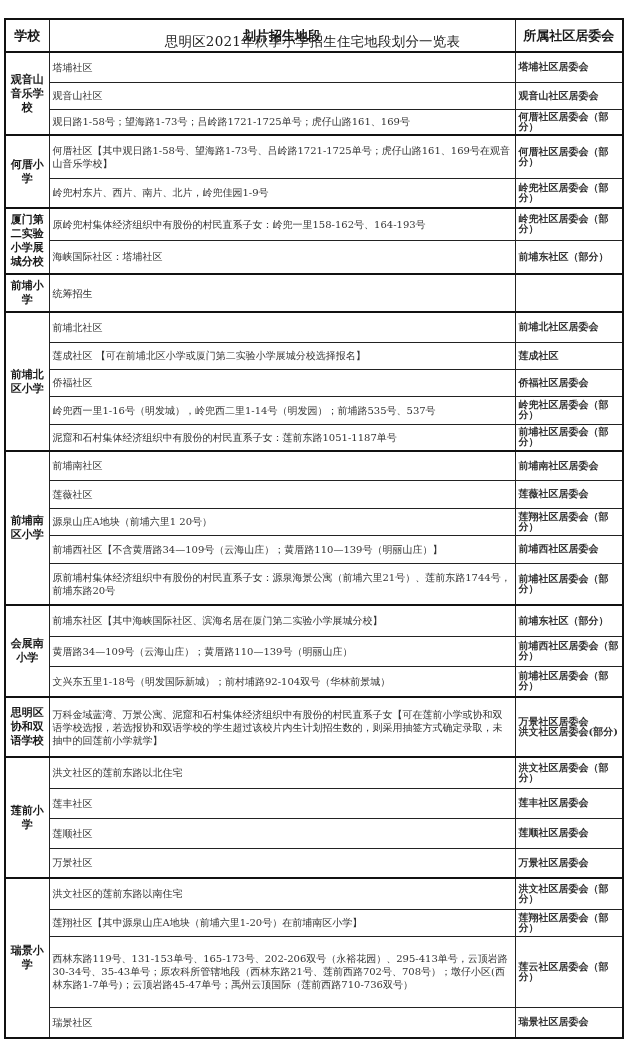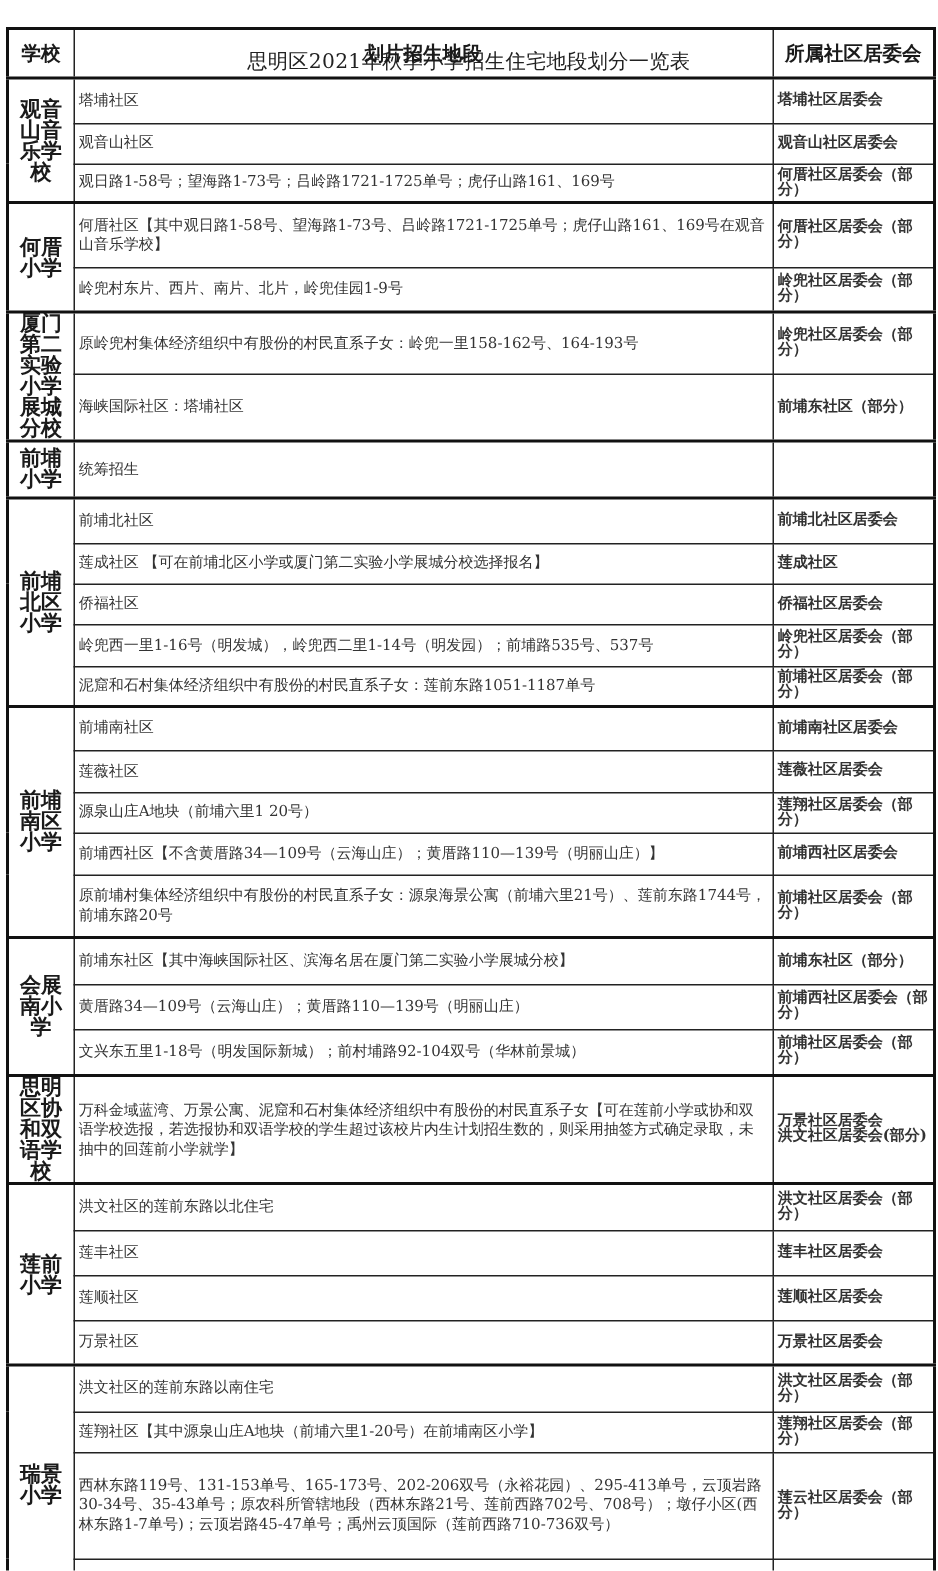--- a/index.html
+++ b/index.html
@@ -4,21 +4,21 @@
 <style>
   html, body { margin: 0; padding: 0; background: #ffffff; }
   body { width: 625px; height: 1047px; overflow: hidden; position: relative; font-family: "DejaVu Serif", "Liberation Serif", serif; color: #1a1a1a; }
   .title { position: absolute; left: 0; top: 0; width: 625px; height: 18px; text-align: center; font-size: 13.5px; line-height: 18px; color: #222; letter-spacing: 0.2px; margin-top: 32px; }
   table.grid { position: absolute; left: 4px; top: 18px; width: 618px; border-collapse: collapse; table-layout: fixed; border: 2px solid #111; }
   table.grid td, table.grid th { border: 1px solid #222; padding: 0 3px; vertical-align: middle; }
   table.grid th { font-family: "DejaVu Sans", "Liberation Sans", sans-serif; font-weight: bold; font-size: 13px; height: 31px; }
   col.c-school { width: 44px; }
   col.c-area { width: 466px; }
   col.c-comm { width: 108px; }
-  td.school { font-family: "DejaVu Sans", "Liberation Sans", sans-serif; font-weight: bold; font-size: 14px; line-height: 14px; text-align: center; padding: 0 1px; word-break: break-all; border-right: 1.5px solid #111; }
+  td.school { font-family: "DejaVu Sans", "Liberation Sans", sans-serif; font-weight: bold; font-size: 11px; line-height: 14px; text-align: center; padding: 0 1px; word-break: break-all; border-right: 1.5px solid #111; }
   td.area { font-size: 10px; line-height: 13px; color: #333; border-left: 1.5px solid #111; }
   td.comm { font-size: 10px; line-height: 10px; color: #333; font-weight: bold; white-space: nowrap; padding-left: 2px; border-left: 1.5px solid #111; }
   tr.group-start td { border-top: 2px solid #111; }
 </style>
 </head>
 <body>
 
 <div class="title">思明区2021年秋季小学招生住宅地段划分一览表</div>
 
 <table class="grid">

